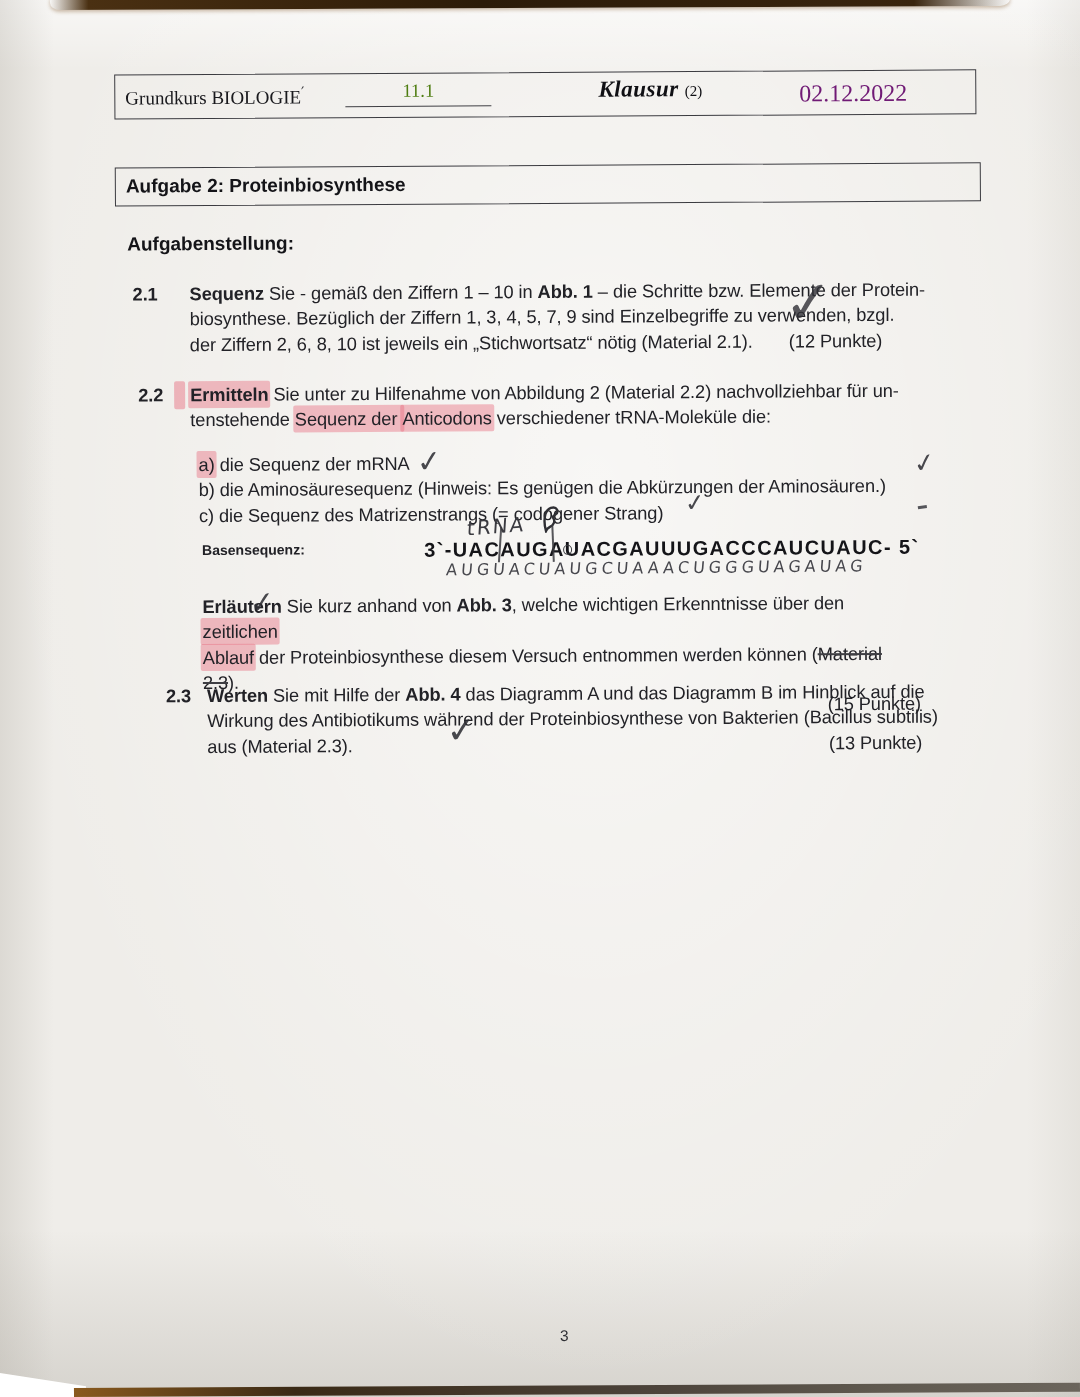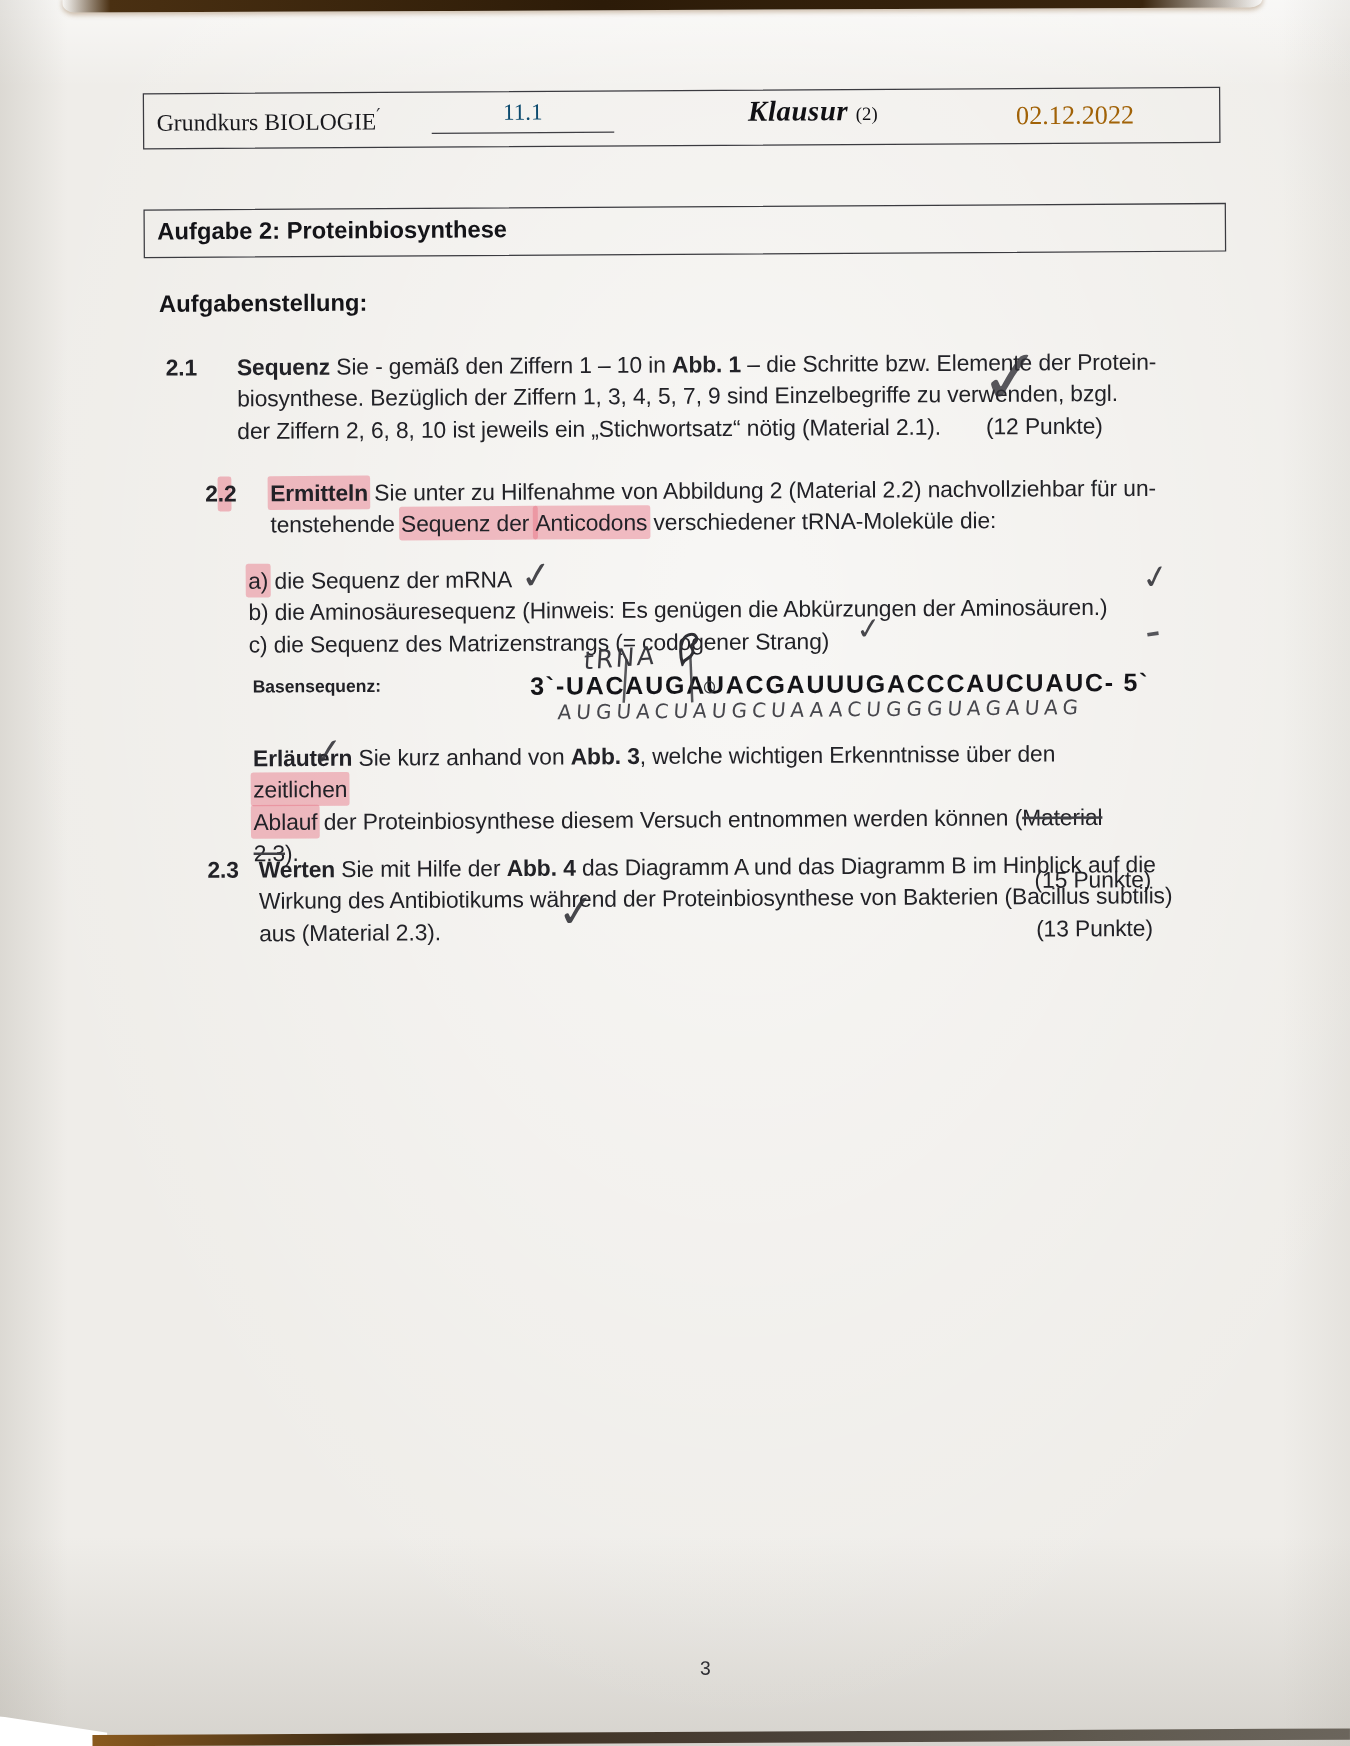--- a/index.html
+++ b/index.html
@@ -21,38 +21,38 @@
   .corner-bl{position:absolute;left:0;bottom:0;width:86px;height:24px;background:#ffffff;
     clip-path:polygon(0 0,100% 55%,100% 100%,0 100%);}
   .tilt{position:absolute;inset:0;transform:rotate(-0.35deg);transform-origin:50% 50%;}
 
   .serif{font-family:"Liberation Serif",serif;}
   .box{position:absolute;border:1.6px solid #3b3b40;}
   .header-box{left:118px;top:72px;width:860px;height:43px;}
   .hdr-course{position:absolute;left:10px;top:9px;font-size:19px;color:#19191d;}
   .hdr-mark{font-size:15px;vertical-align:6px;color:#3a3a3e;}
   .hdr-grade{position:absolute;left:230px;top:7px;width:146px;text-align:center;font-size:18.5px;
-    border-bottom:1.7px solid #3f3f44;padding-bottom:4px;color:#0c4a6e;}
+    border-bottom:1.7px solid #3f3f44;padding-bottom:4px;color:#4d7c0f;}
   .hdr-title{position:absolute;left:390px;top:4px;width:290px;text-align:center;color:#101014;}
   .hdr-title .main{font-size:23px;font-weight:bold;font-style:italic;letter-spacing:0.5px;}
   .hdr-title .note{font-size:15px;margin-left:6px;}
-  .hdr-date{position:absolute;right:68px;top:9px;font-size:21px;color:#a16207;}
+  .hdr-date{position:absolute;right:68px;top:9px;font-size:24px;color:#701a75;}
 
   .task2-box{left:118px;top:165px;width:864px;height:37px;}
   .task2-title{position:absolute;left:10px;top:7px;font-size:19px;font-weight:bold;color:#141418;}
 
   .intro{position:absolute;left:130px;top:231px;font-size:19px;font-weight:bold;color:#141418;}
 
   .bodytext{font-size:18.3px;line-height:25.3px;color:#222227;letter-spacing:-0.1px;}
   .task{position:absolute;display:flex;}
   .tno{flex:none;font-weight:bold;}
   .t21{left:135px;top:279px;width:825px;}
   .t21 .tno{width:57px;}
   .t22{left:140px;top:380px;width:822px;}
-  .t22 .tno{width:52px;margin-left:26px;}
+  .t22 .tno{width:52px;}
   .t23{left:150px;top:681px;width:790px;}
   .t23 .tno{width:57px;text-align:center;}
   .ttext{flex:1;}
   .subitems{position:absolute;left:200px;top:450px;width:780px;}
   .baserow{position:absolute;left:203px;top:539px;width:760px;}
   .baselabel{font-weight:bold;font-size:14px;}
   .baseseq{position:absolute;left:222px;top:-1px;font-weight:bold;font-size:20px;letter-spacing:1.4px;color:#141418;}
   .explain{position:absolute;left:203px;top:592px;width:718px;}
   .right-line{text-align:right;}
   .lastline{display:flex;justify-content:space-between;width:715px;}

